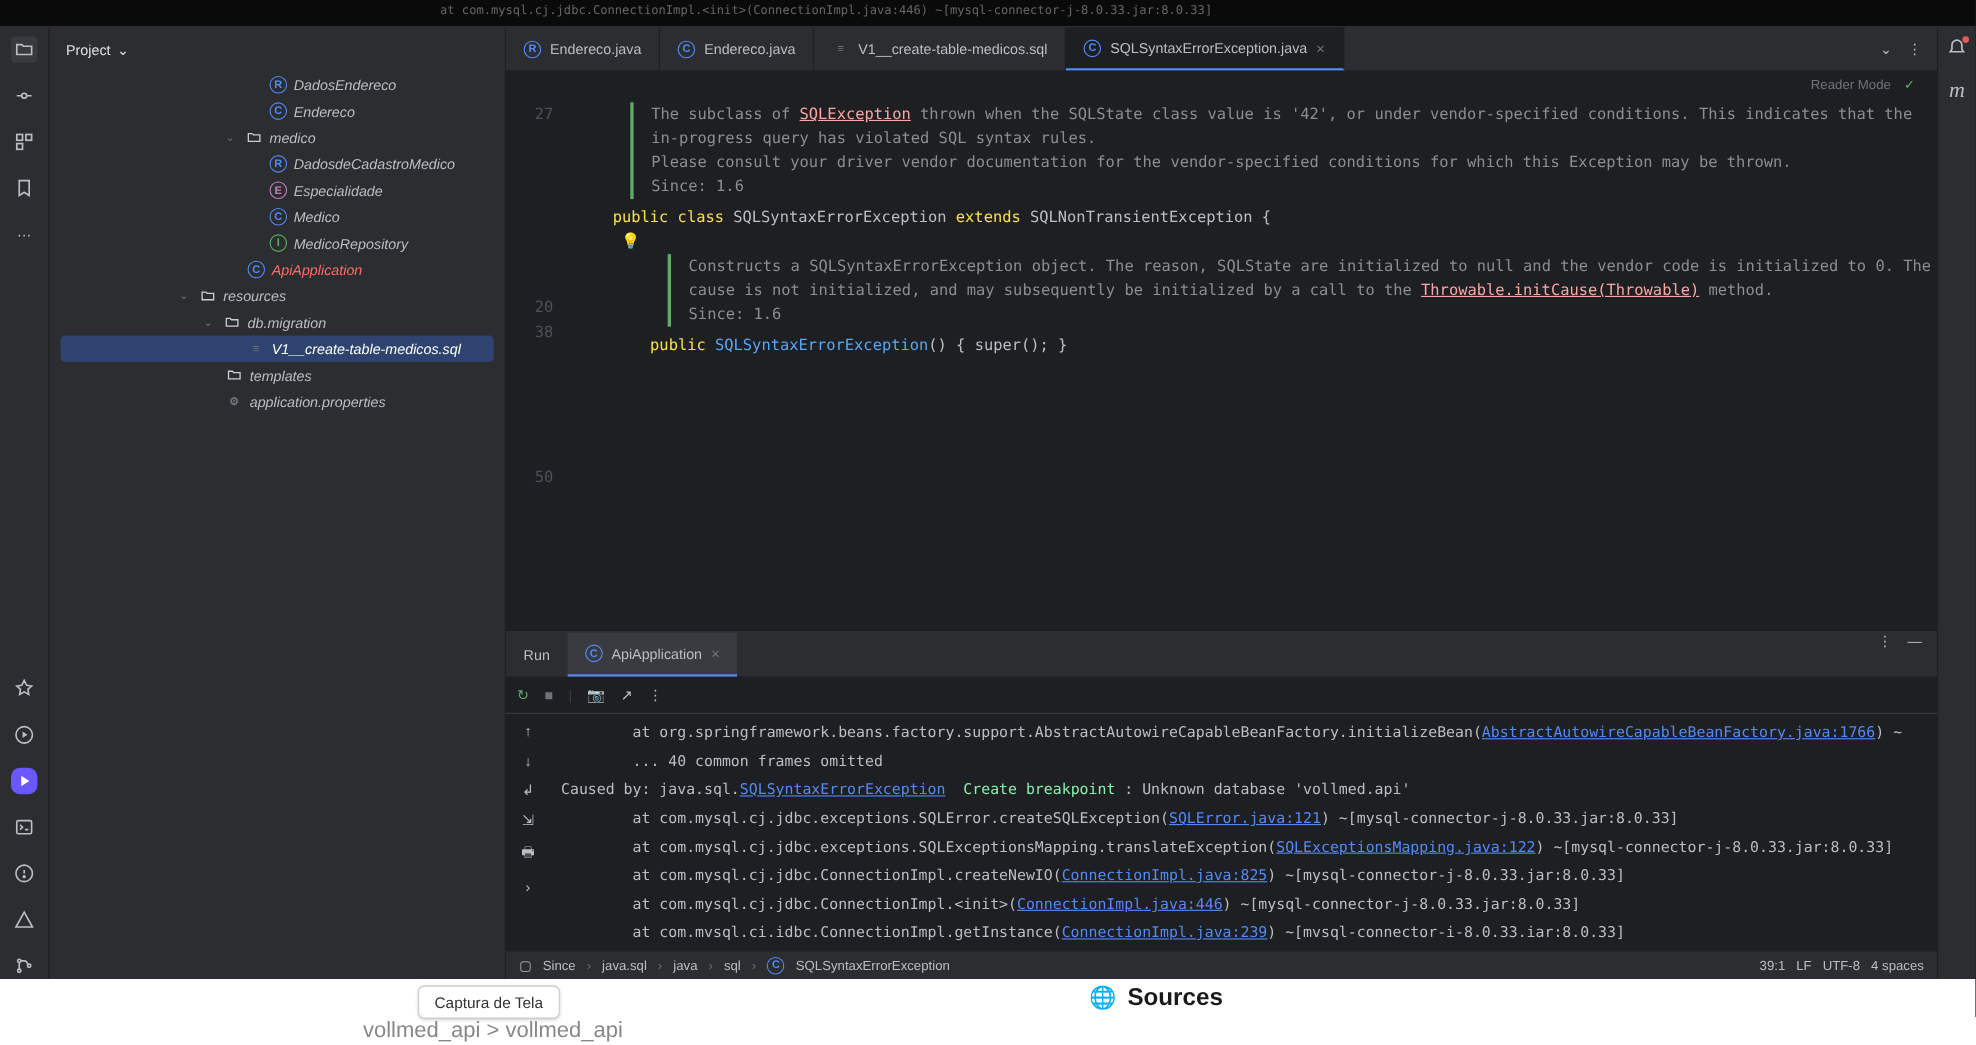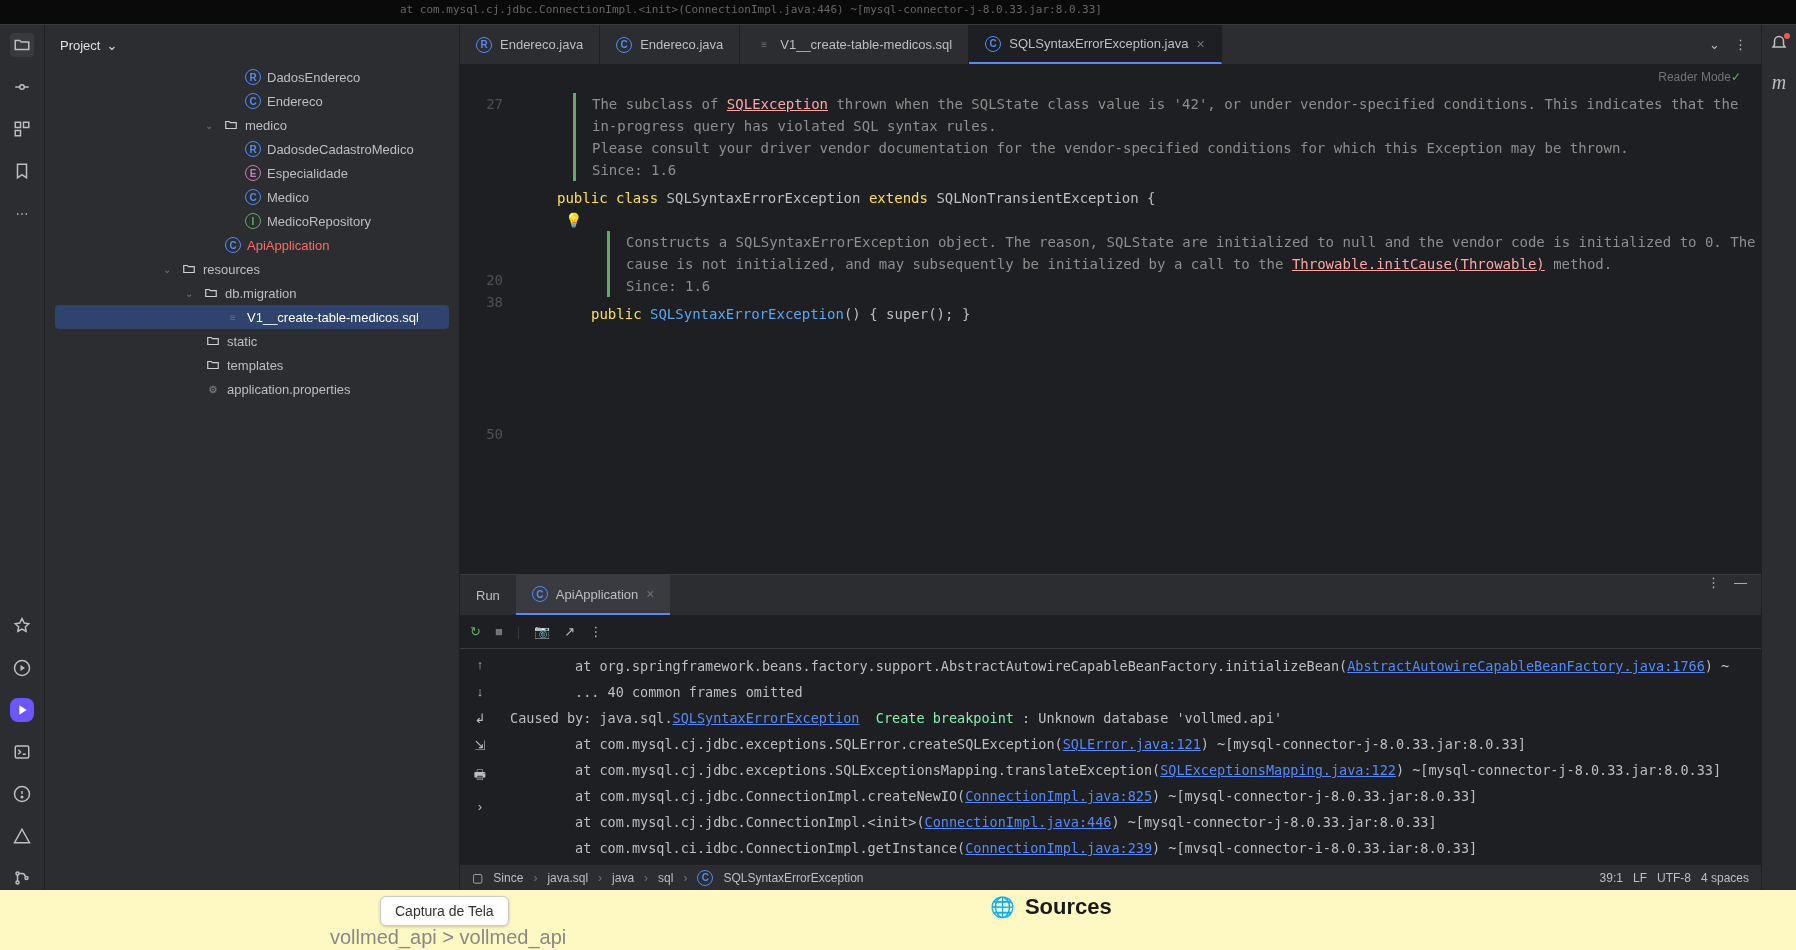--- a/index.html
+++ b/index.html
@@ -106,21 +106,21 @@
   font-weight: bold;
   border-radius: 8px;
 }
 .icon-record { border: 1.5px solid #548af7; color: #548af7; }
 .icon-class { border: 1.5px solid #548af7; color: #548af7; }
 .icon-enum { border: 1.5px solid #c77dbb; color: #c77dbb; }
 .icon-interface { border: 1.5px solid #5fad65; color: #5fad65; }
 .icon-folder { color: #ced0d6; }
 .icon-sql { color: #6f737a; }
 .icon-props { color: #6f737a; }
-.tree-label { white-space: nowrap; }
+.tree-label { white-space: nowrap; font-style: italic; }
 .tree-label.red { color: #ff6b68; }
 .editor-area {
   flex: 1;
   display: flex;
   flex-direction: column;
 }
 .tabs-row {
   height: 40px;
   display: flex;
   align-items: stretch;
@@ -151,20 +151,21 @@
   gap: 14px;
   padding: 0 14px;
   color: #bcbec4;
 }
 .editor-meta {
   height: 24px;
   display: flex;
   align-items: center;
   justify-content: flex-end;
   padding: 0 20px;
+  gap: 12px;
   color: #6f737a;
   font-size: 12px;
   background: #1e1f22;
 }
 .editor-meta .check { color: #5fad65; }
 .editor-body {
   flex: 1;
   display: flex;
   font-family: 'Menlo', 'Consolas', monospace;
   font-size: 14px;
@@ -290,21 +291,21 @@
   padding: 0 12px;
   gap: 10px;
   color: #bcbec4;
   font-size: 12px;
   border-top: 1px solid #1e1f22;
 }
 .statusbar .crumb-sep { color: #6f737a; }
 .statusbar .spacer { flex: 1; }
 .bottom-area {
   height: 60px;
-  background: #fef9c3;
+  background: #ffffff;
   position: relative;
 }
 .tooltip-pill {
   position: absolute;
   top: 6px;
   left: 380px;
   background: #fff;
   border: 1px solid #ccc;
   border-radius: 6px;
   padding: 6px 14px;
@@ -468,28 +469,20 @@
           <span class="tree-icon icon-folder">
             <svg width="14" height="14" viewBox="0 0 24 24" fill="none" stroke="currentColor" stroke-width="2">
               <path d="M3 6h6l2 2h10v10H3z"></path>
             </svg>
           </span>
           <span class="tree-label">db.migration</span>
         </div>
       <div class="tree-item selected" style="--indent:170px">
           <span class="tree-icon icon-sql">≡</span>
           <span class="tree-label">V1__create-table-medicos.sql</span>
-        </div>
-      <div class="tree-item" style="--indent:150px">
-          <span class="tree-icon icon-folder">
-            <svg width="14" height="14" viewBox="0 0 24 24" fill="none" stroke="currentColor" stroke-width="2">
-              <path d="M3 6h6l2 2h10v10H3z"></path>
-            </svg>
-          </span>
-          <span class="tree-label">static</span>
         </div>
       <div class="tree-item" style="--indent:150px">
           <span class="tree-icon icon-folder">
             <svg width="14" height="14" viewBox="0 0 24 24" fill="none" stroke="currentColor" stroke-width="2">
               <path d="M3 6h6l2 2h10v10H3z"></path>
             </svg>
           </span>
           <span class="tree-label">templates</span>
         </div>
       <div class="tree-item" style="--indent:150px">

